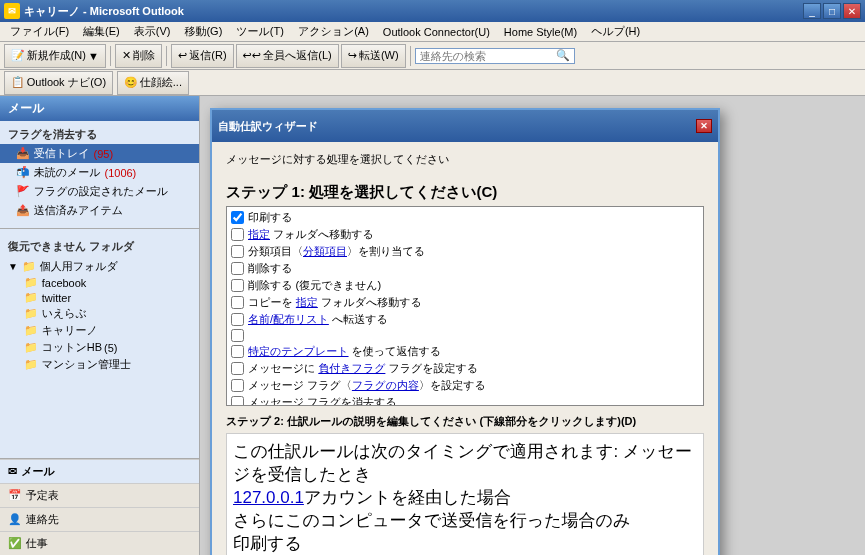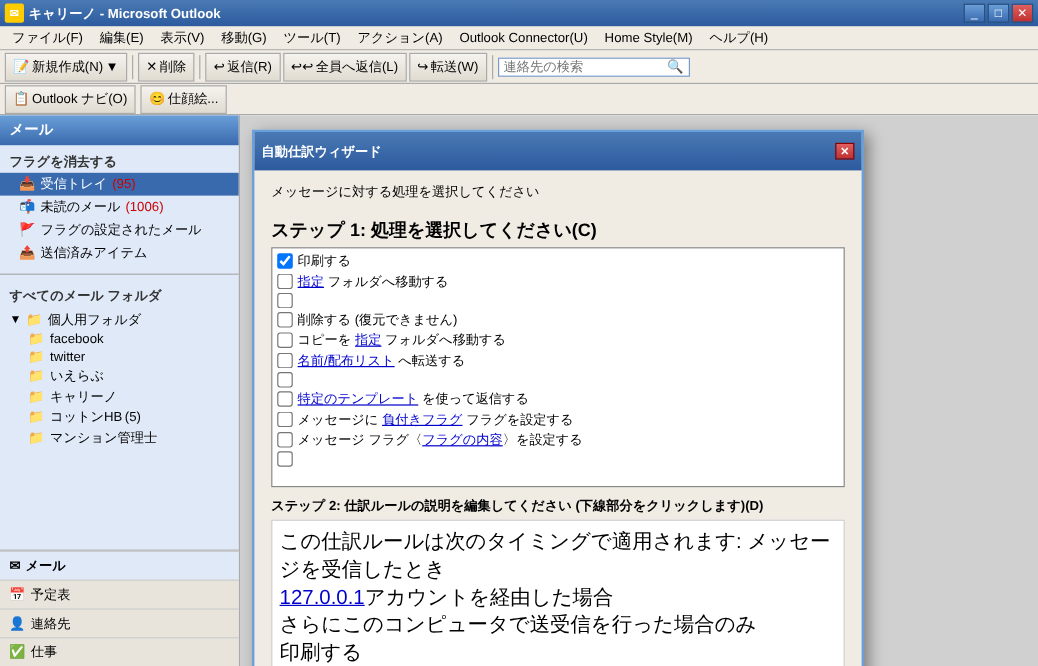--- a/index.html
+++ b/index.html
@@ -167,21 +167,21 @@
       </div>
       <div class="sidebar-item">
         <span>📤</span>
         <span>送信済みアイテム</span>
       </div>
     </div>
 
     <div class="sidebar-divider"></div>
 
     <div class="sidebar-section">
-      <div class="sidebar-label">すべてのメール フォルダ</div>
+      <div class="sidebar-label">復元できません フォルダ</div>
       <div class="folder-tree">
         <div class="tree-item">
           <span class="tree-expand">▼</span>
           <span class="tree-icon">📁</span>
           <span>個人用フォルダ</span>
         </div>
         <div class="tree-item" style="padding-left:24px;">
           <span class="tree-icon">📁</span>
           <span>facebook</span>
         </div>
@@ -247,20 +247,25 @@
       <div class="checkbox-row">
         <input type="checkbox" id="cb0" checked="" style="">
         <label for="cb0">印刷する</label>
       </div>
       <div class="checkbox-row">
         <input type="checkbox" id="cb1" style="">
         <label for="cb1"><span class="link-text">指定</span> フォルダへ移動する</label>
       </div>
       <div class="checkbox-row">
         <input type="checkbox" id="cb2" style="">
+        <label for="cb2">分類項目〈<span class="link-text">分類項目</span>〉を割り当てる</label>
+      </div>
+      <div class="checkbox-row">
+        <input type="checkbox" id="cb3" style="">
+        <label for="cb3">削除する</label>
       </div>
       <div class="checkbox-row">
         <input type="checkbox" id="cb4" style="">
         <label for="cb4">削除する (復元できません)</label>
       </div>
       <div class="checkbox-row">
         <input type="checkbox" id="cb5" style="">
         <label for="cb5">コピーを <span class="link-text">指定</span> フォルダへ移動する</label>
       </div>
       <div class="checkbox-row">
@@ -277,20 +282,21 @@
       <div class="checkbox-row">
         <input type="checkbox" id="cb10" style="">
         <label for="cb10">メッセージに <span class="link-text">負付きフラグ</span> フラグを設定する</label>
       </div>
       <div class="checkbox-row">
         <input type="checkbox" id="cb9" style="">
         <label for="cb9">メッセージ フラグ〈<span class="link-text">フラグの内容</span>〉を設定する</label>
       </div>
       <div class="checkbox-row">
         <input type="checkbox" id="cb11" style="">
+        <label for="cb11">メッセージ フラグを消去する</label>
       </div>
 
     </div>
 
     <div class="step2-label">ステップ 2: 仕訳ルールの説明を編集してください (下線部分をクリックします)(D)</div>
     <div class="step2-desc">
       <div>この仕訳ルールは次のタイミングで適用されます: メッセージを受信したとき</div>
       <div><span class="link-text">127.0.0.1</span>アカウントを経由した場合</div>
       <div>さらにこのコンピュータで送受信を行った場合のみ</div>
       <div>印刷する</div>

